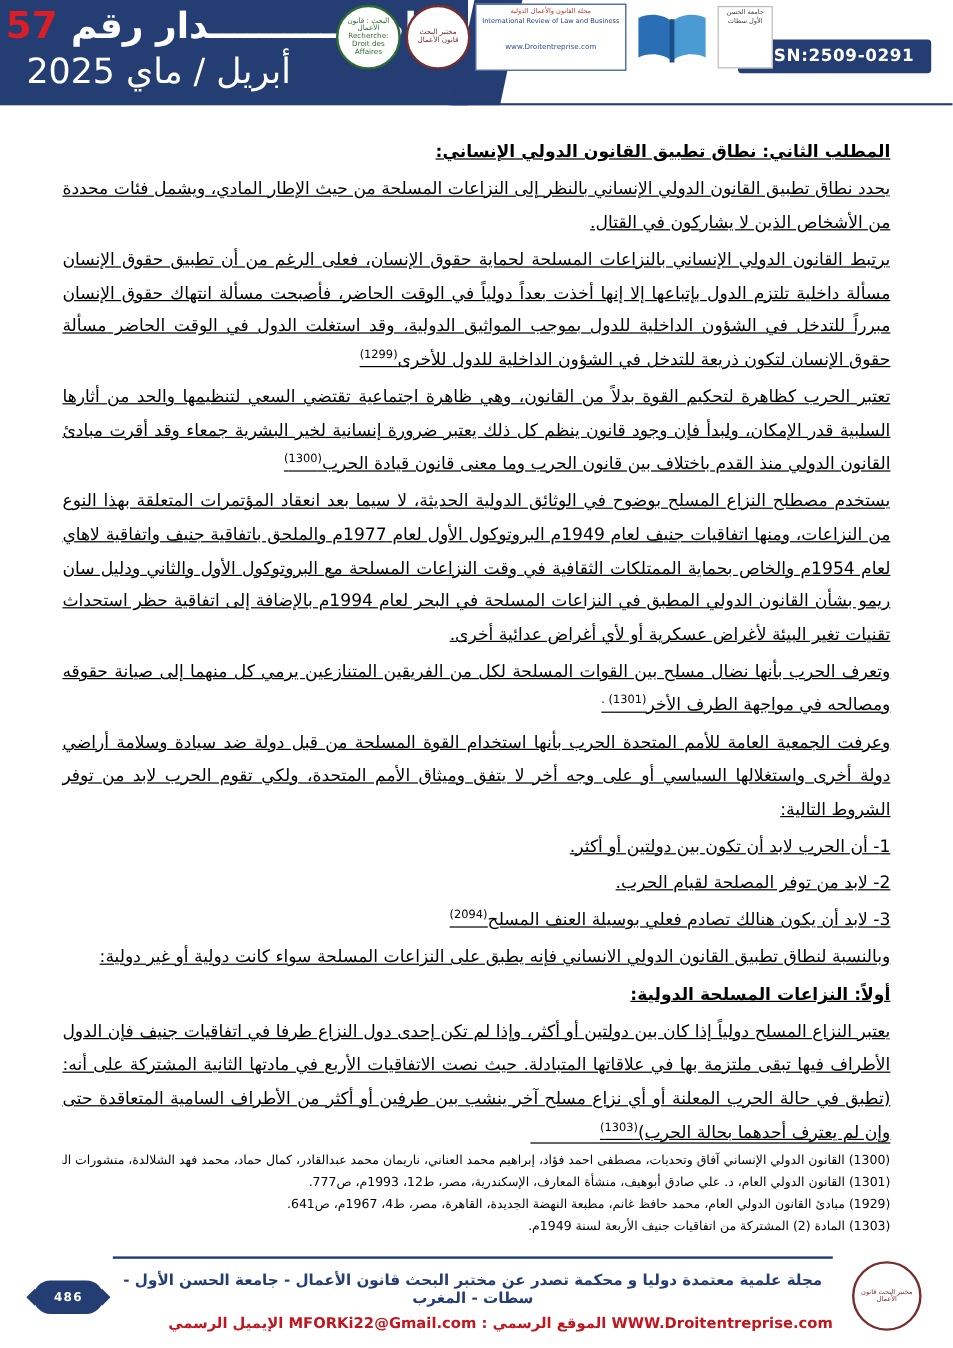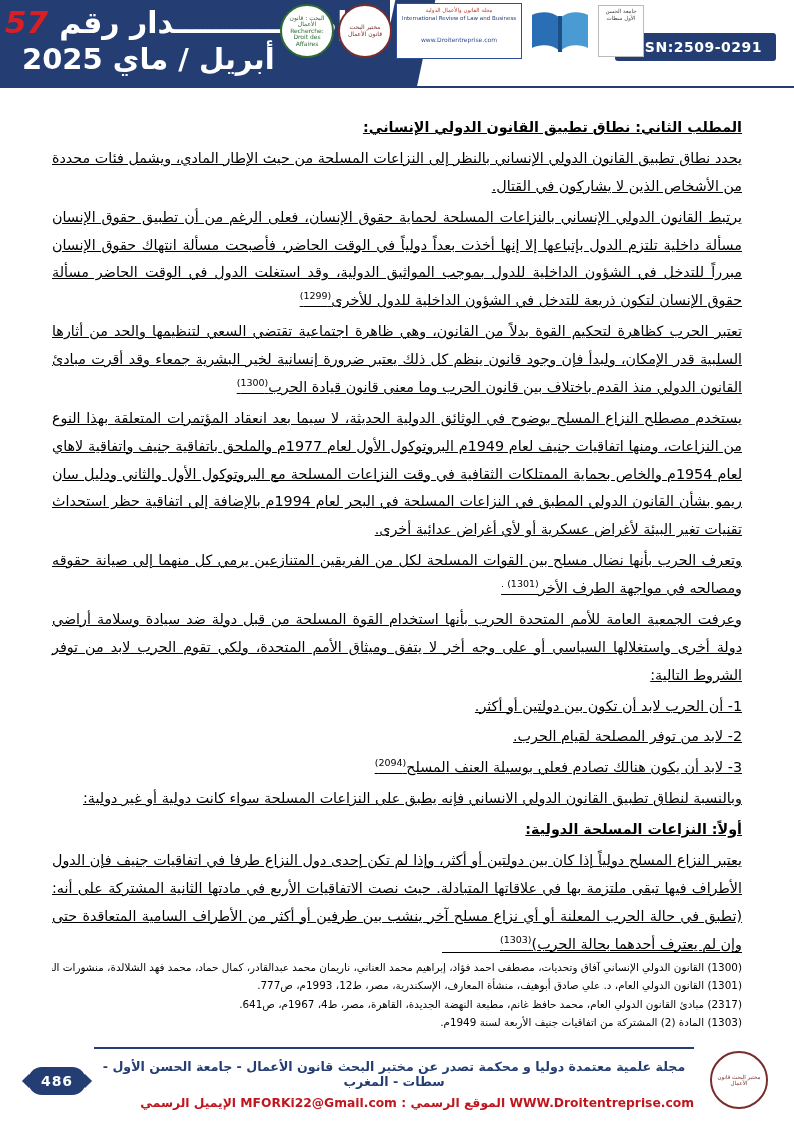--- a/index.html
+++ b/index.html
@@ -57,31 +57,30 @@
     font-weight: bold;
     letter-spacing: 2px;
     vertical-align: middle;
   }
   .issue-number {
     color: #d81f26;
     font-size: 31px;
     font-weight: bold;
     vertical-align: middle;
     margin-right: 6px;
-    font-style: italic;
   }
   .issue-date {
     position: absolute;
     top: 42px;
     left: 22px;
     width: 348px;
     text-align: left;
     color: #ffffff;
     font-size: 29px;
-    font-weight: bold;
+    font-weight: normal;
     direction: rtl;
     white-space: nowrap;
   }
 
   
   .header-right {
     position: absolute;
     top: 0;
     right: 0;
     width: 420px;
@@ -290,21 +289,21 @@
     unicode-bidi: embed;
   }
   .page-badge {
     position: absolute;
     bottom: 28px;
     left: 28px;
     width: 58px;
     height: 28px;
     background: #243d72;
     color: #ffffff;
-    font-size: 14px;
+    font-size: 10px;
     font-weight: bold;
     display: flex;
     align-items: center;
     justify-content: center;
     border-radius: 14px / 14px;
     letter-spacing: 1px;
   }
   .page-badge::before,
   .page-badge::after {
     content: "";
@@ -404,21 +403,21 @@
 
   <p>
     <span>يعتبر النزاع المسلح دولياً إذا كان بين دولتين أو أكثر، وإذا لم تكن إحدى دول النزاع طرفا في اتفاقيات جنيف فإن الدول الأطراف فيها تبقى ملتزمة بها في علاقاتها المتبادلة. حيث نصت الاتفاقيات الأربع في مادتها الثانية المشتركة على أنه: (تطبق في حالة الحرب المعلنة أو أي نزاع مسلح آخر ينشب بين طرفين أو أكثر من الأطراف السامية المتعاقدة حتى وإن لم يعترف أحدهما بحالة الحرب)</span><sup>(1303)</sup>
   </p>
 </div>
 
 <div class="footnotes">
   <div class="footnote-rule"></div>
   <div class="fn">(1300) القانون الدولي الإنساني آفاق وتحديات، مصطفى احمد فؤاد، إبراهيم محمد العناني، ناريمان محمد عبدالقادر، كمال حماد، محمد فهد الشلالدة، منشورات الحلبي الحقوقية، بيروت، لبنان، 2005م، ج2، ص24.</div>
   <div class="fn">(1301) القانون الدولي العام، د. علي صادق أبوهيف، منشأة المعارف، الإسكندرية، مصر، ط12، 1993م، ص777.</div>
-  <div class="fn">(2317) مبادئ القانون الدولي العام، محمد حافظ غانم، مطبعة النهضة الجديدة، القاهرة، مصر، ط4، 1967م، ص641.</div>
+  <div class="fn">(1929) مبادئ القانون الدولي العام، محمد حافظ غانم، مطبعة النهضة الجديدة، القاهرة، مصر، ط4، 1967م، ص641.</div>
   <div class="fn">(1303) المادة (2) المشتركة من اتفاقيات جنيف الأربعة لسنة 1949م.</div>
 </div>
 
 <div class="page-footer">
   <div class="footer-sep"></div>
 
   <div class="footer-logo">
     <span>مختبر البحث قانون الأعمال</span>
   </div>
 

